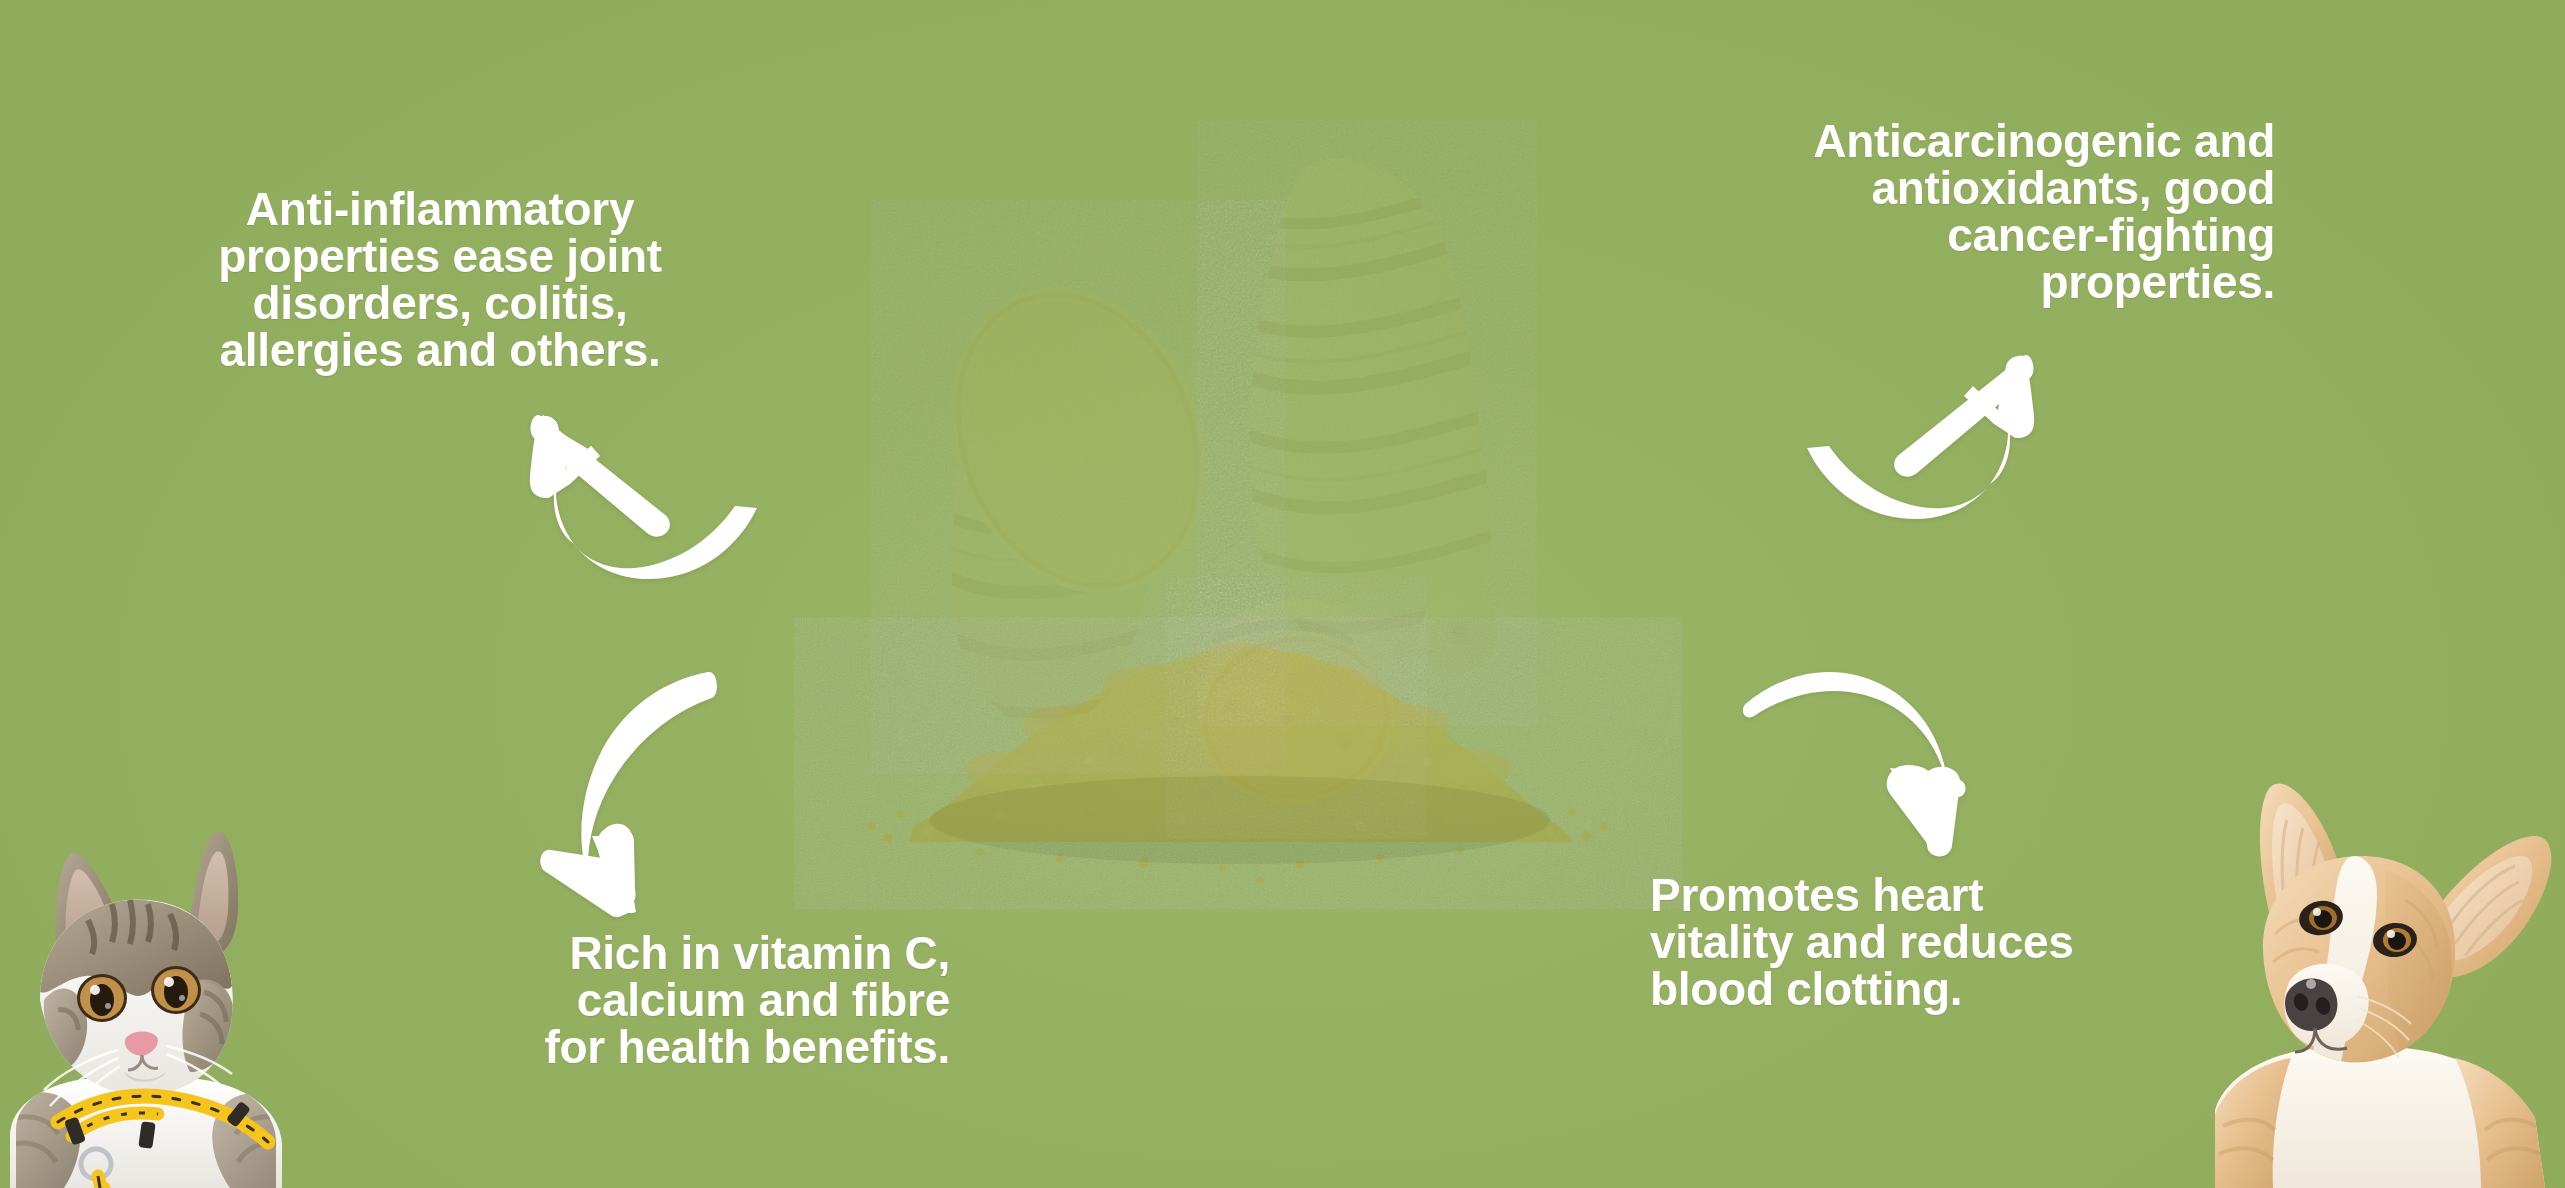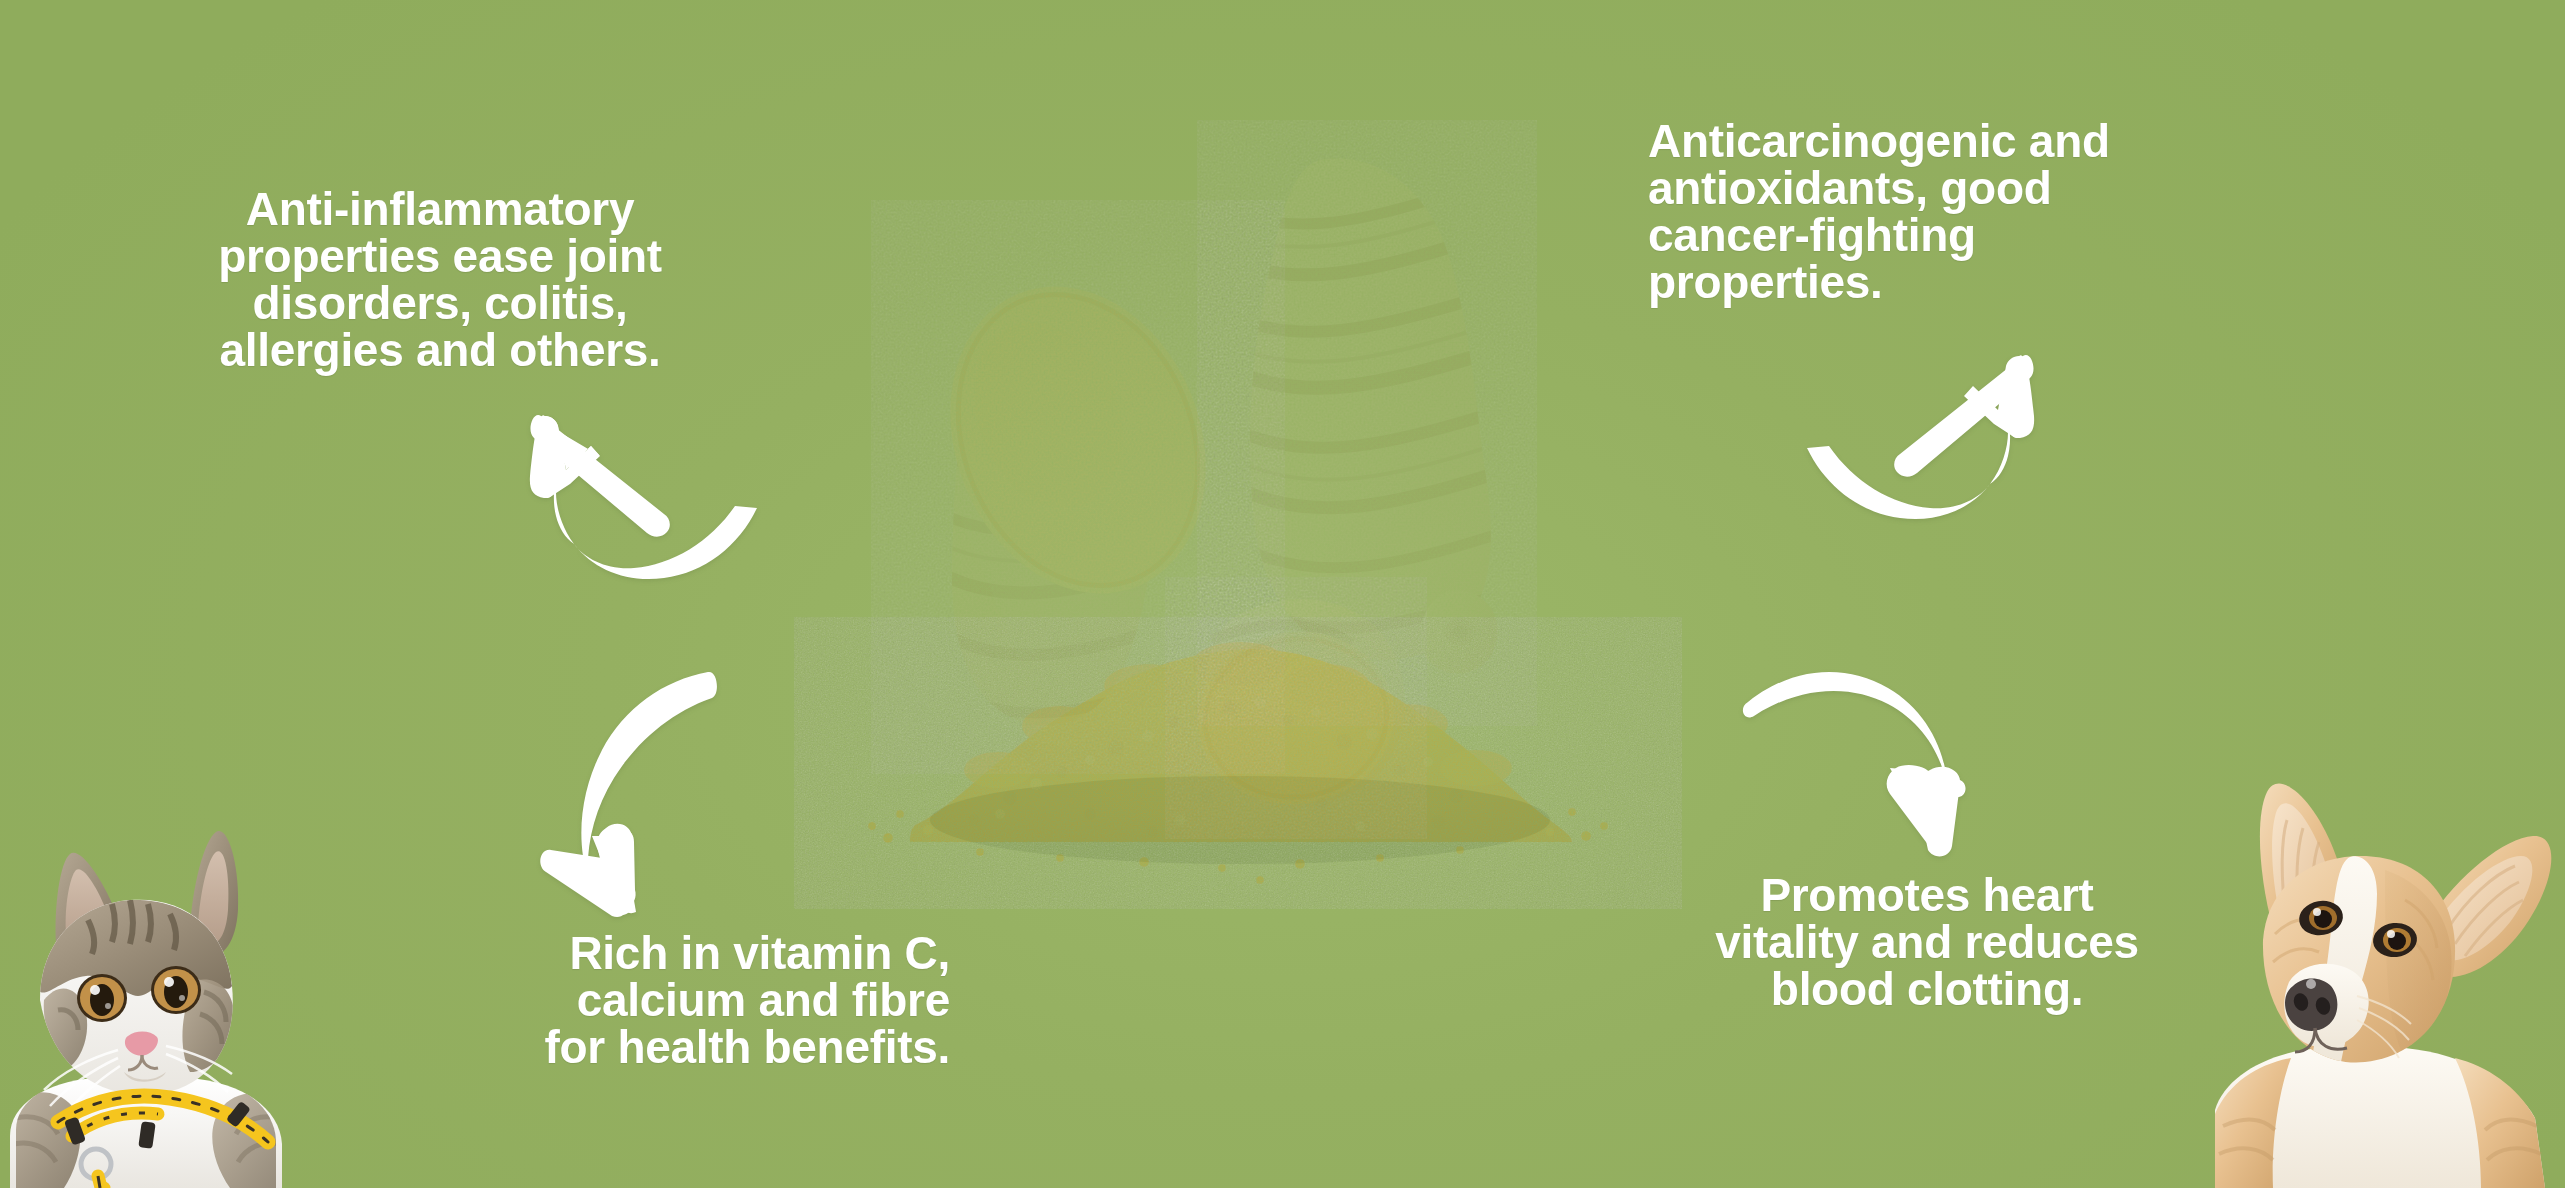--- a/index.html
+++ b/index.html
@@ -27,23 +27,23 @@
     position:absolute;
     color:#ffffff;
     font-weight:bold;
     font-size:46px;
     line-height:1.02;
     letter-spacing:-0.3px;
     white-space:pre-line;
     text-shadow:0 1px 1px rgba(80,100,50,0.22);
   }
   #callout-tl { left:180px;  top:186px; width:520px; text-align:center; }
-  #callout-tr { left:1648px; top:118px; width:540px; text-align:left; }
+  #callout-tr { left:1735px; top:118px; width:540px; text-align:right; }
   #callout-bl { left:460px;  top:930px; width:490px; text-align:right; }
-  #callout-br { left:1692px; top:872px; width:470px; text-align:center; }
+  #callout-br { left:1650px; top:872px; width:470px; text-align:left; }
 
   
   .arrow { position:absolute; }
   #arrow-tl { left:496px;  top:396px; width:300px; height:220px; }
   #arrow-tr { left:1768px; top:336px; width:300px; height:220px; }
   #arrow-bl { left:530px;  top:650px; width:220px; height:280px; }
   #arrow-br { left:1730px; top:650px; width:240px; height:220px; }
   .arrow svg { display:block; width:100%; height:100%;
                filter:drop-shadow(0 2px 2px rgba(80,100,50,0.18)); }
 

